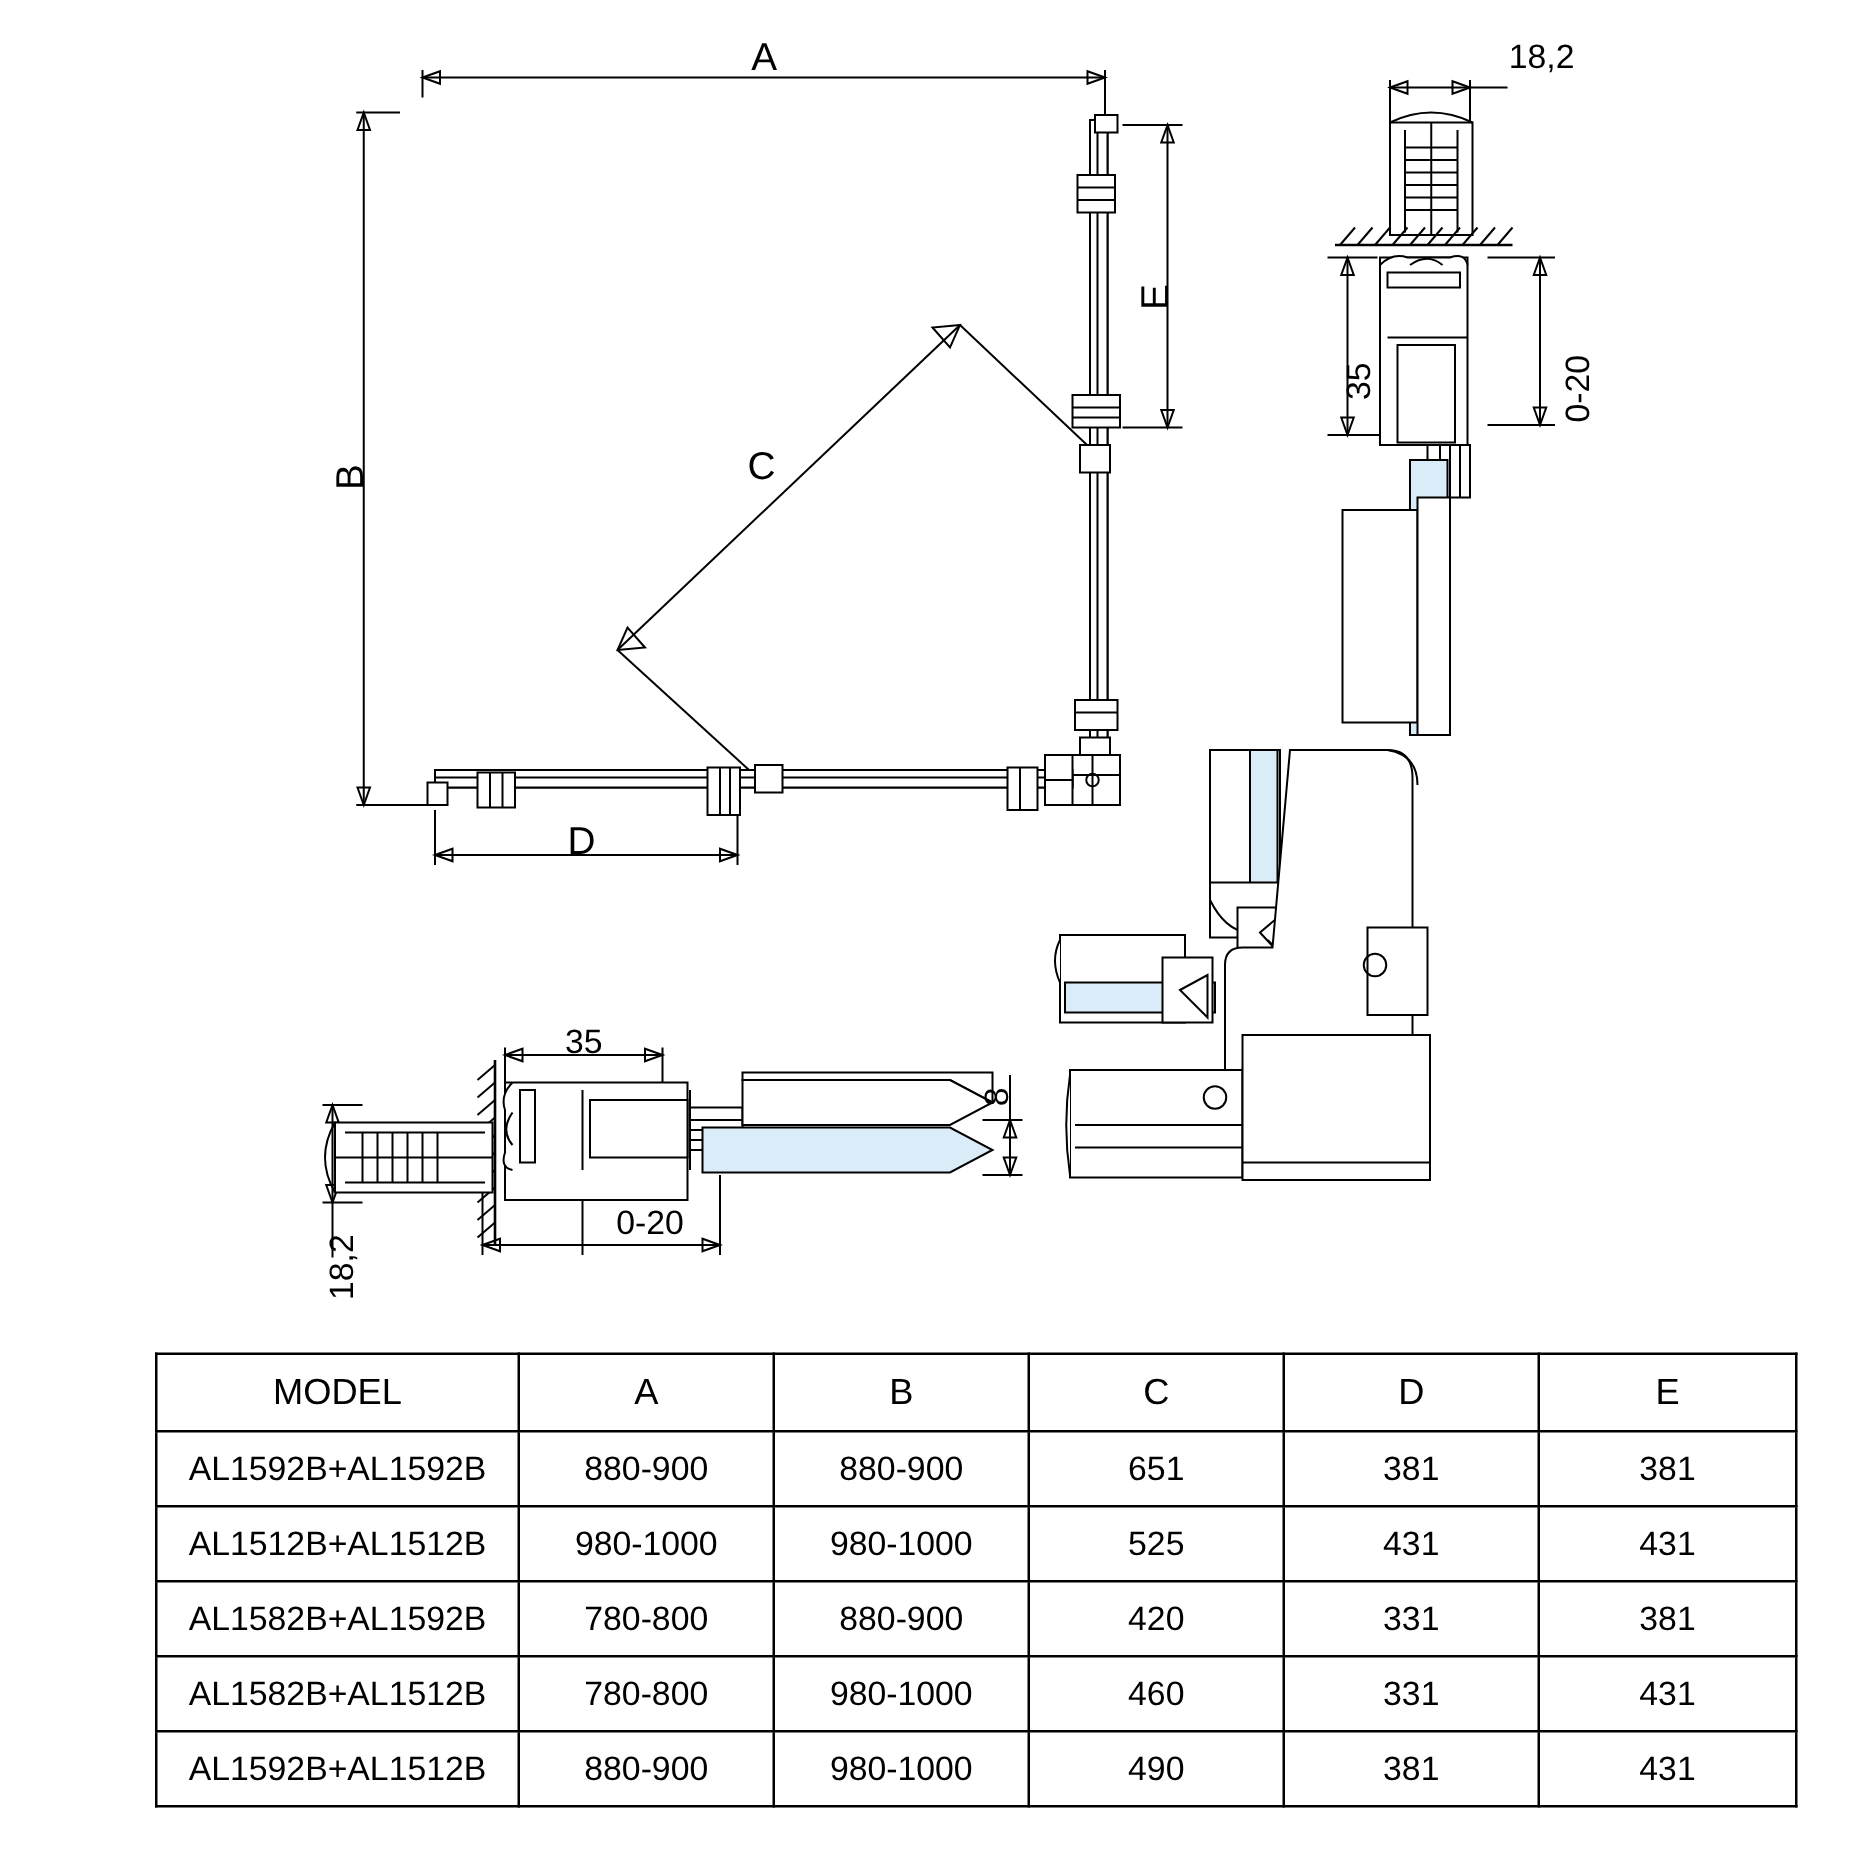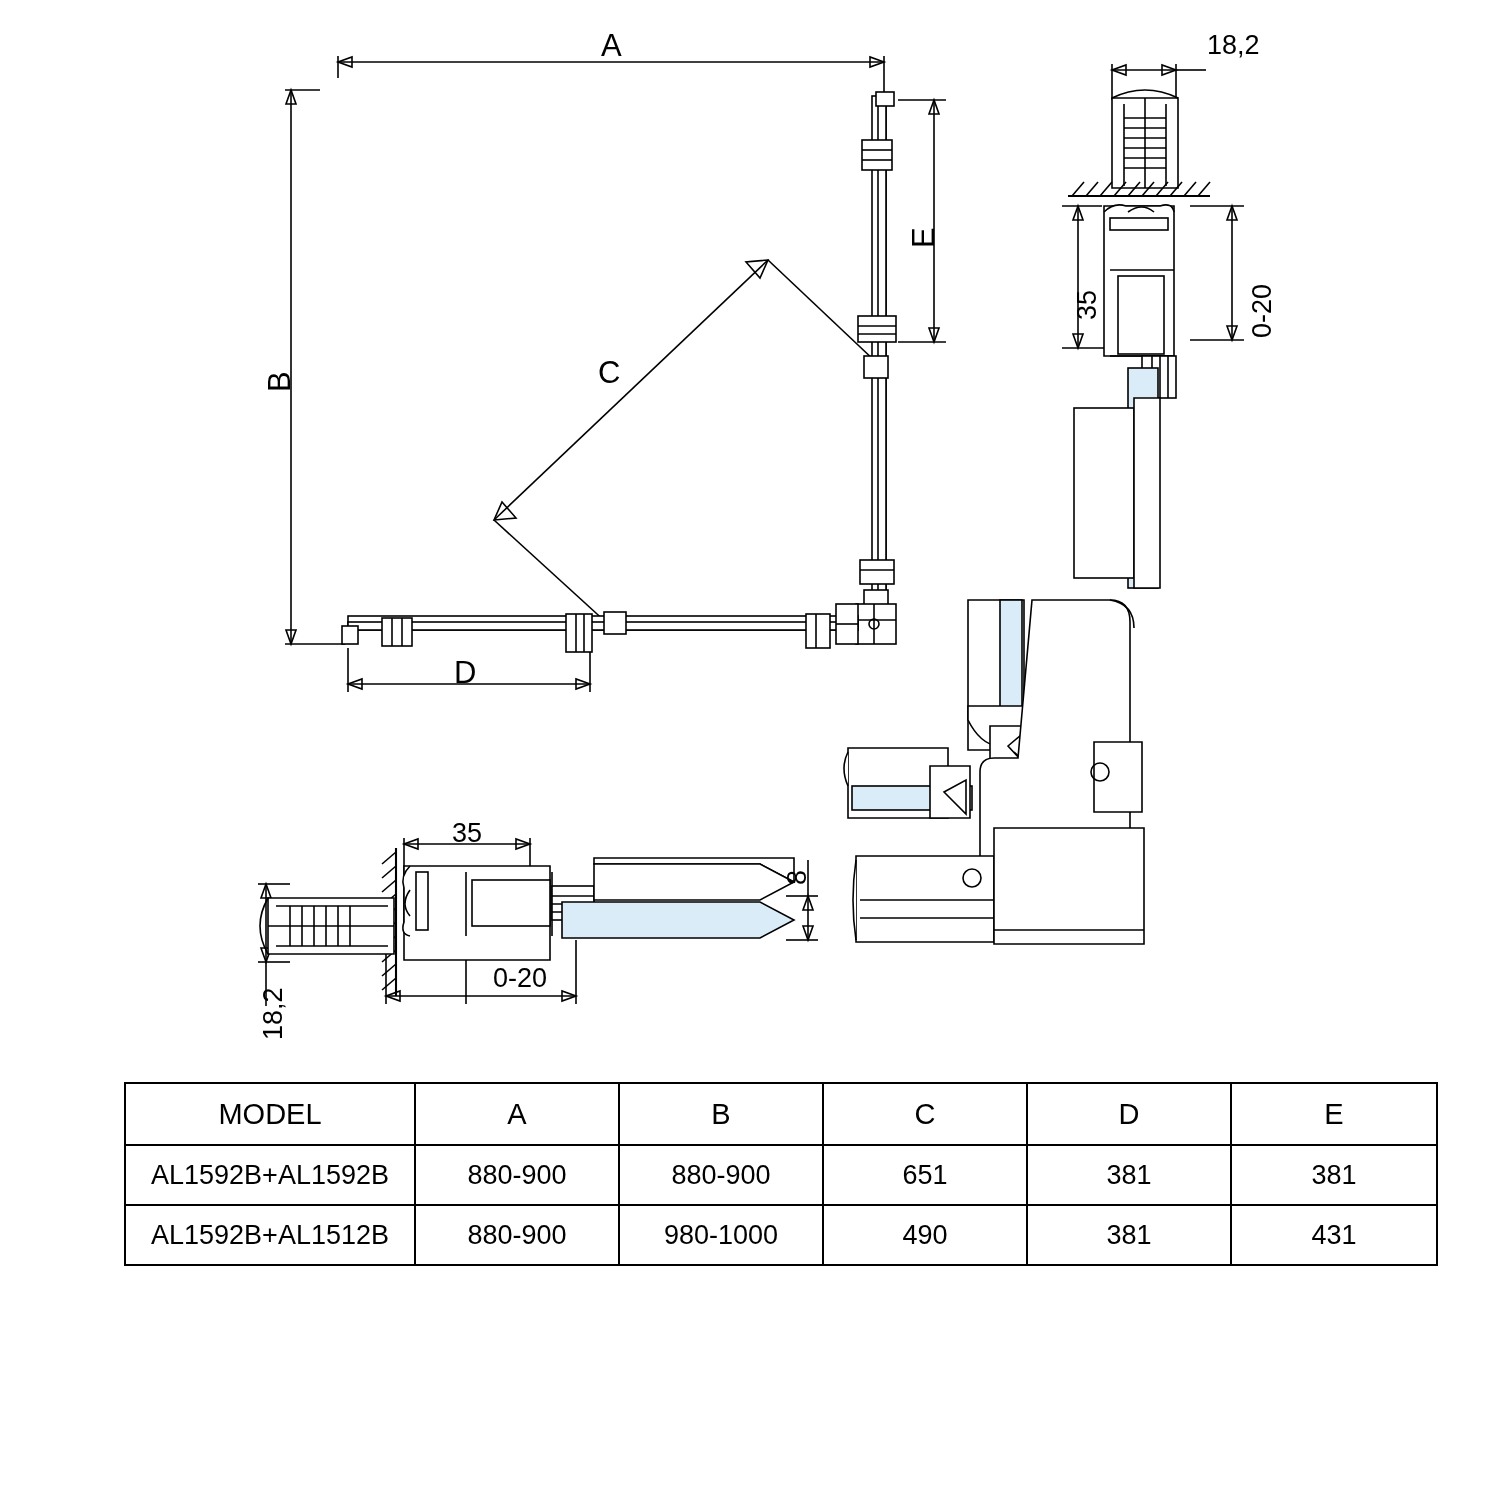--- a/index.html
+++ b/index.html
@@ -376,20 +376,44 @@
   <tbody>
     <tr>
       <td>AL1592B+AL1592B</td>
       <td>880-900</td>
       <td>880-900</td>
       <td>651</td>
       <td>381</td>
       <td>381</td>
     </tr>
     <tr>
+      <td>AL1512B+AL1512B</td>
+      <td>980-1000</td>
+      <td>980-1000</td>
+      <td>525</td>
+      <td>431</td>
+      <td>431</td>
+    </tr>
+    <tr>
+      <td>AL1582B+AL1592B</td>
+      <td>780-800</td>
+      <td>880-900</td>
+      <td>420</td>
+      <td>331</td>
+      <td>381</td>
+    </tr>
+    <tr>
+      <td>AL1582B+AL1512B</td>
+      <td>780-800</td>
+      <td>980-1000</td>
+      <td>460</td>
+      <td>331</td>
+      <td>431</td>
+    </tr>
+    <tr>
       <td>AL1592B+AL1512B</td>
       <td>880-900</td>
       <td>980-1000</td>
       <td>490</td>
       <td>381</td>
       <td>431</td>
     </tr>
   </tbody>
 </table>
 

